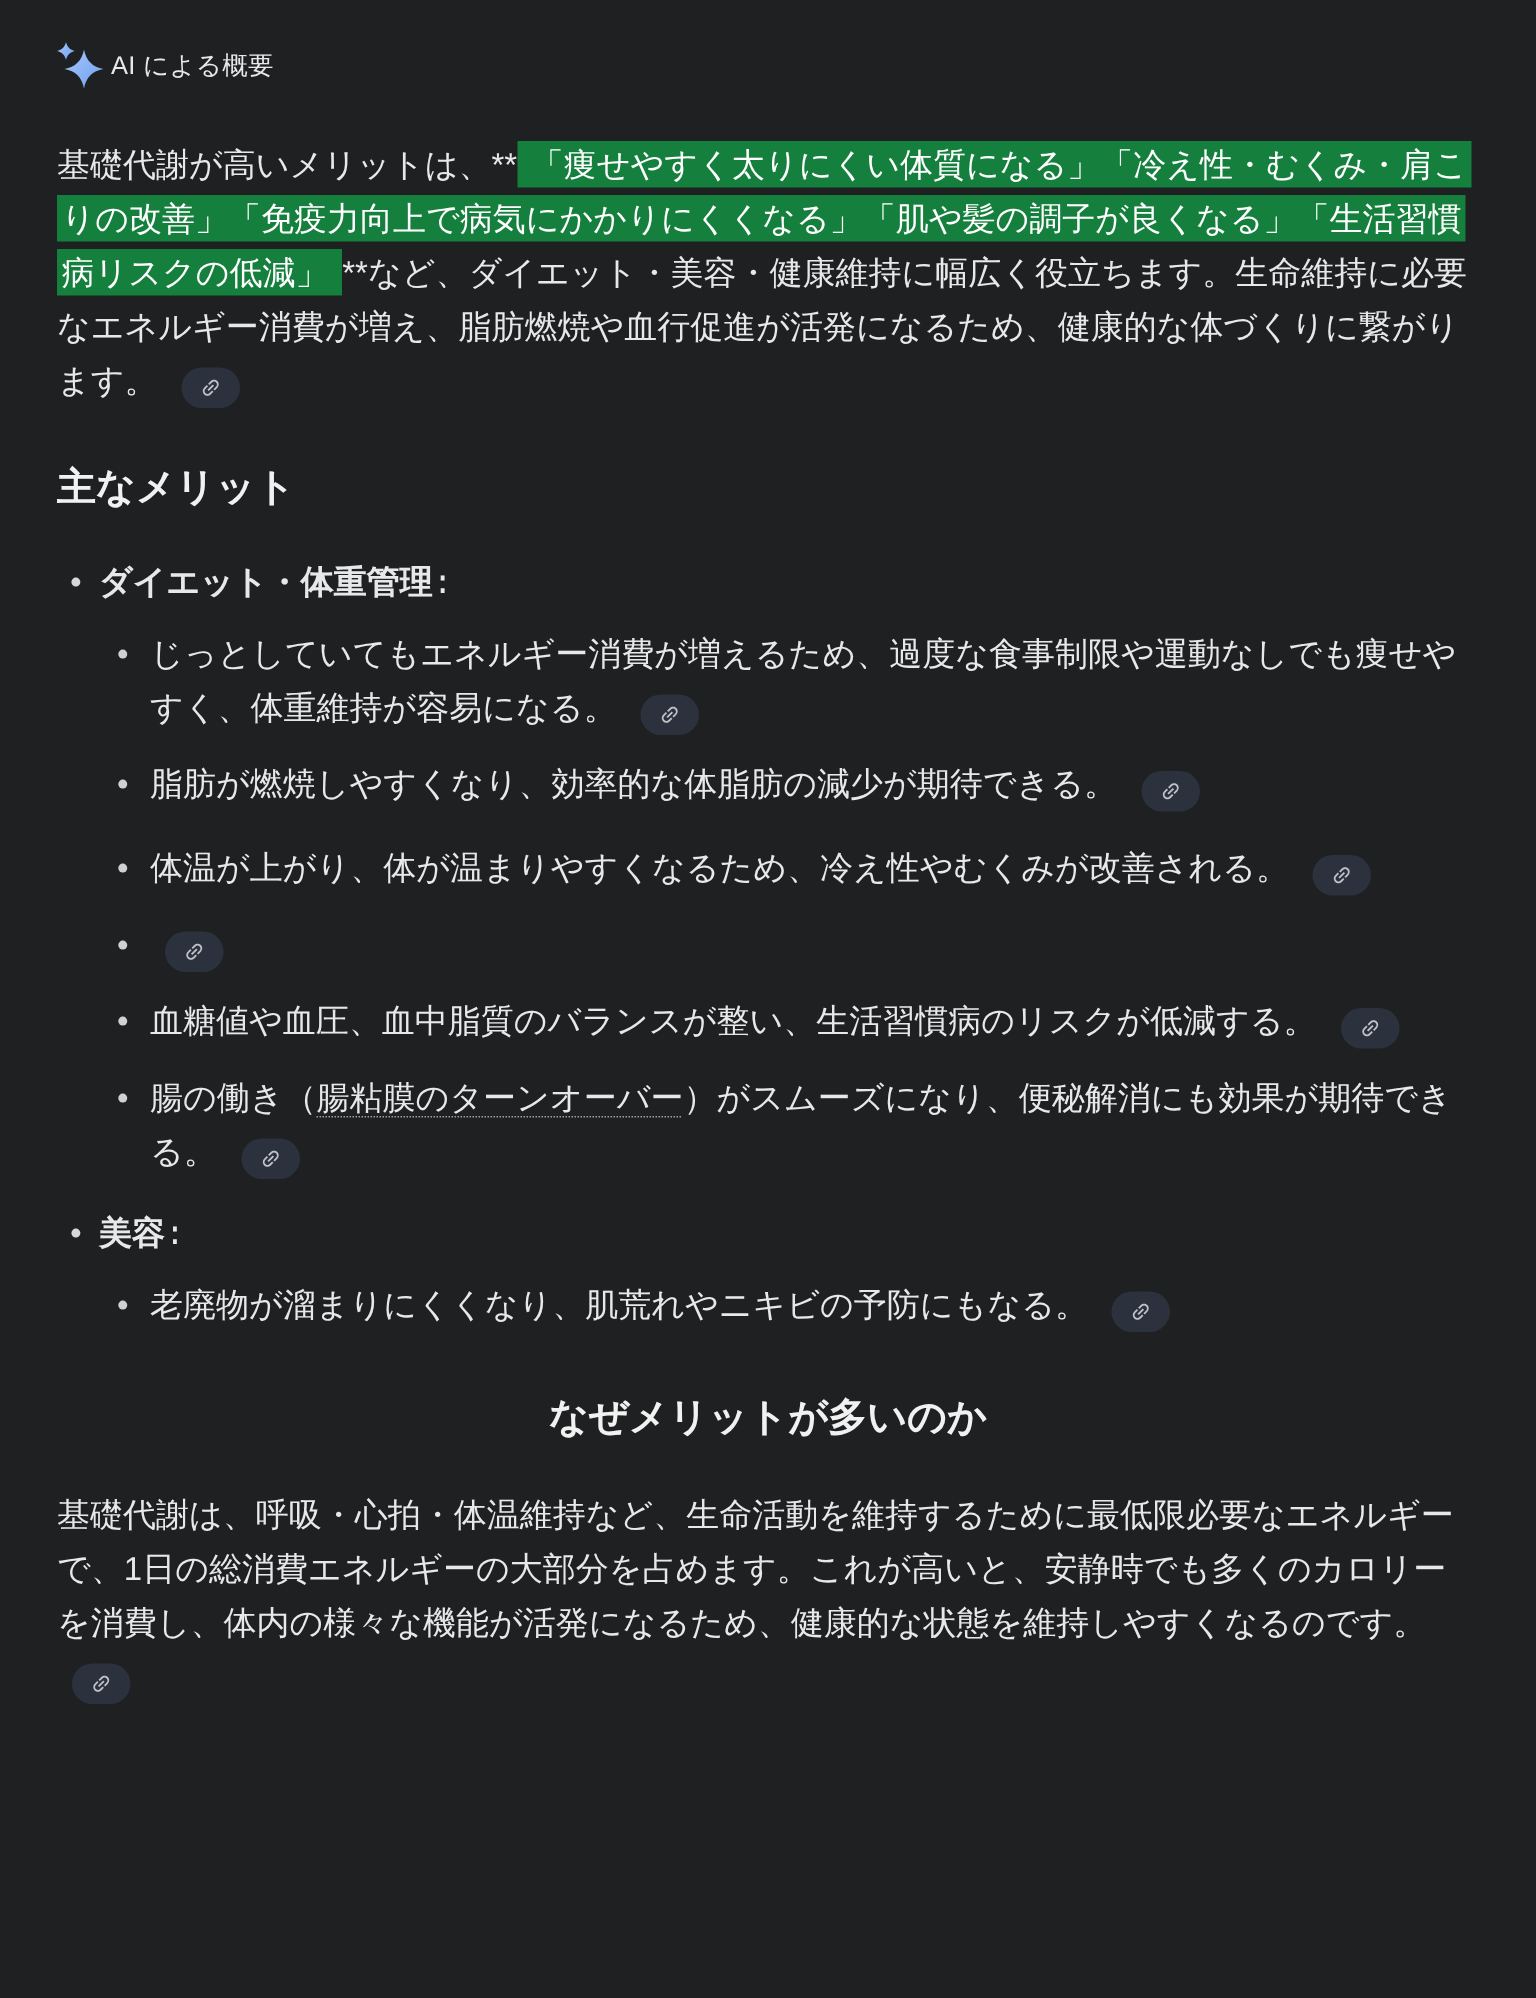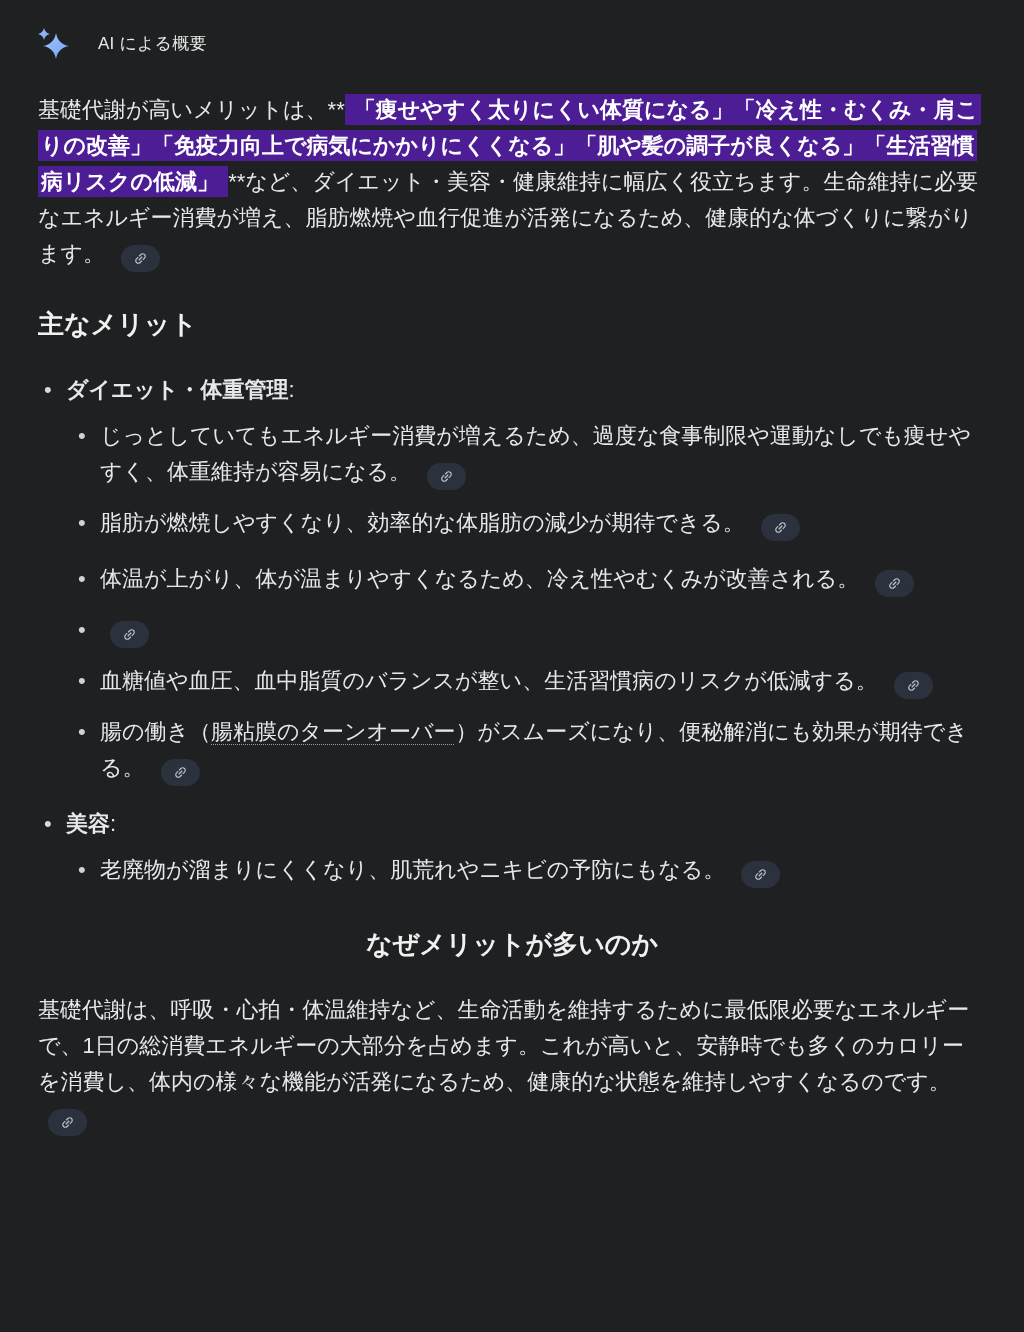--- a/index.html
+++ b/index.html
@@ -9,31 +9,31 @@
     overflow:hidden;
     background:#1f2021;
     color:#e7e8ea;
     font-family:"Liberation Sans","DejaVu Sans",sans-serif;
     font-size:22px;
     line-height:36px;
     padding:26px 38px 30px 38px;
   }
 
   
-  .ai-header { display:flex; align-items:center; gap:28px; margin:2px 0 32px 0; }
+  .ai-header { display:flex; align-items:center; gap:4px; margin:2px 0 32px 0; }
   .sparkle { width:32px; height:32px; flex:0 0 auto; }
   .ai-header .title { font-size:17px; line-height:22px; color:#e8e8e8; letter-spacing:.2px; }
 
   
   .para { margin:0; }
   .intro { margin-bottom:36px; }
   mark.hl {
-    background:#4c1d95;
+    background:#15803d;
     color:#ffffff;
-    font-weight:bold;
+    font-weight:normal;
     padding:3px 3px;
     -webkit-box-decoration-break:clone;
     box-decoration-break:clone;
   }
 
   
   .pill {
     display:inline-flex;
     align-items:center;
     justify-content:center;
@@ -54,21 +54,21 @@
     font-weight:bold;
     color:#f1f1f1;
     margin:0 0 30px 0;
     font-family:Liberation Serif, serif;
   }
   h2.sect.second { margin-top:40px;text-align:center; }
 
   
   ul.groups { list-style:none; }
   li.group { margin-bottom:20px; }
-  .group-head { position:relative; padding-left:28px; }
+  .group-head { position:relative; padding-left:28px;font-family:Liberation Mono, monospace; }
   .group-head::before {
     content:"\2022";
     position:absolute; left:6px; top:0;
     color:#d6d8da; font-weight:normal;
   }
   .group-label { font-weight:bold; }
   .group-colon { font-weight:normal; }
 
   ul.sub { list-style:none; margin-top:10px; }
   ul.sub li { position:relative; padding-left:62px; margin-bottom:15px; }

